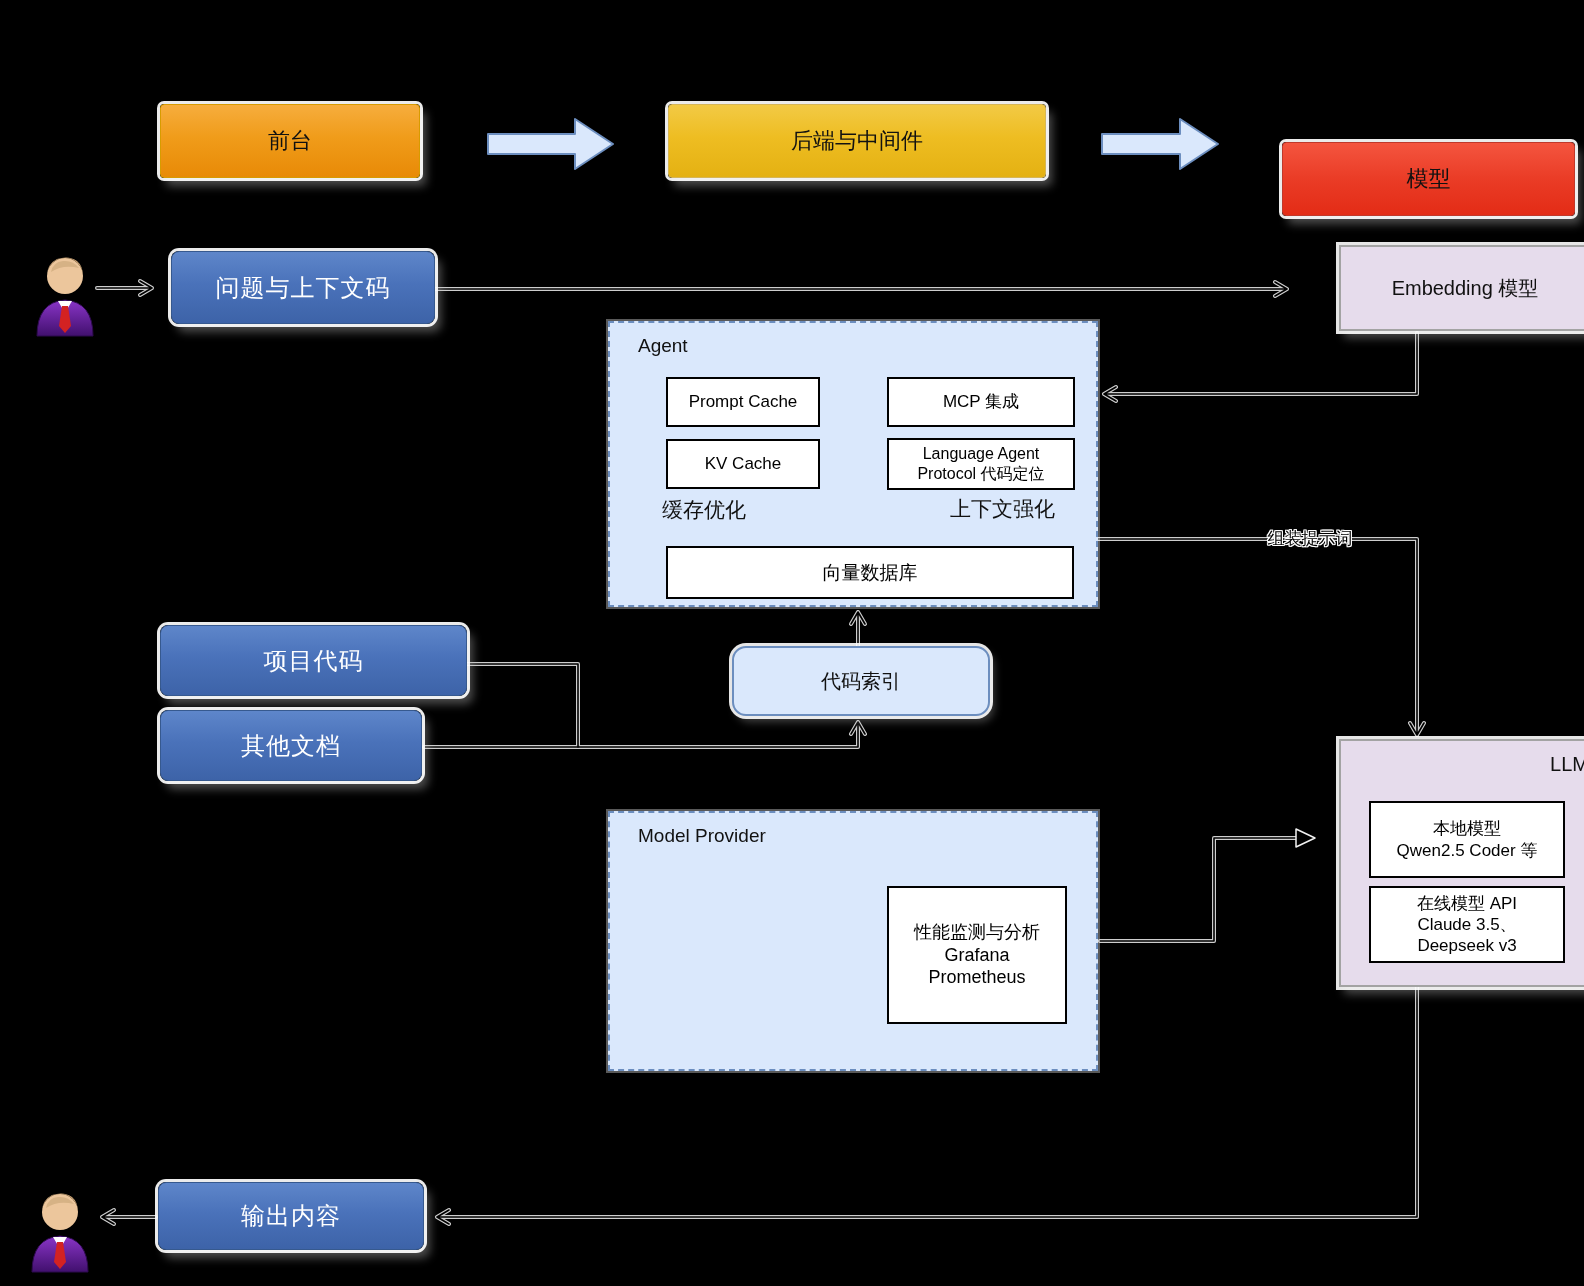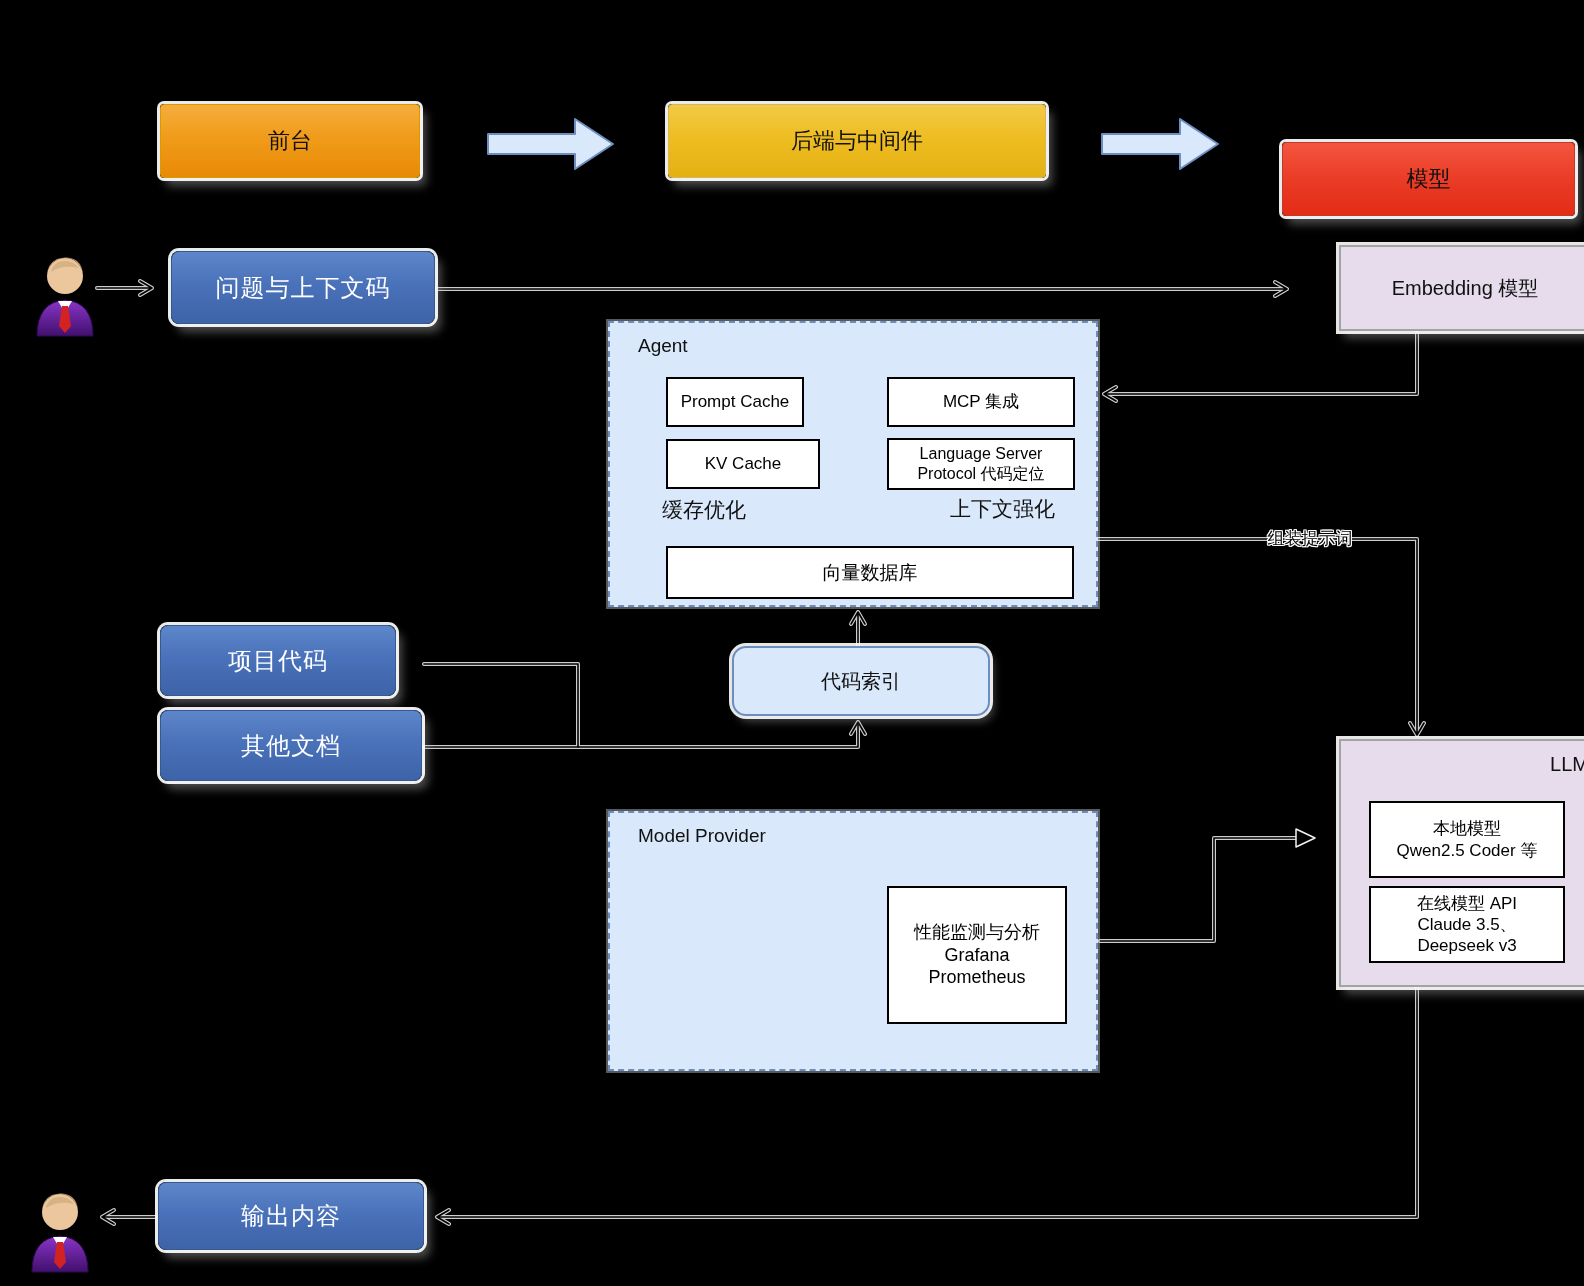--- a/index.html
+++ b/index.html
@@ -13,21 +13,21 @@
   .hdr{border-radius:4px;font-size:22px;color:#111;}
   .hdr-front{left:160px;top:104px;width:260px;height:74px;
     background:linear-gradient(180deg,#f6ad3d 0%,#f09c1a 45%,#e88a06 100%);border:1px solid #d79b00;}
   .hdr-backend{left:668px;top:104px;width:378px;height:74px;
     background:linear-gradient(180deg,#f2ca45 0%,#eebd22 45%,#e4b112 100%);border:1px solid #d6b656;}
   .hdr-model{left:1282px;top:104px;width:293px;height:74px;
     background:linear-gradient(180deg,#f4553f 0%,#ea3c26 50%,#e32c16 100%);border:1px solid #c0392b;margin-top:38px;}
   .bluebox{border-radius:8px;font-size:24px;color:#fff;letter-spacing:1px;
     background:linear-gradient(180deg,#5e86ca 0%,#4a72ba 45%,#3d63a8 100%);border:1px solid #36598f;}
   .b-question{left:171px;top:251px;width:264px;height:73px;}
-  .b-project{left:160px;top:625px;width:236px;height:71px;}
+  .b-project{left:160px;top:625px;width:307px;height:71px;}
   .b-docs{left:160px;top:710px;width:262px;height:71px;}
   .b-output{left:158px;top:1182px;width:266px;height:68px;}
   .container{background:#dae8fc;border:2px dashed #6c8ebf;box-shadow:0 0 0 2px rgba(255,255,255,.35);}
   .c-agent{left:608px;top:321px;width:490px;height:286px;}
   .c-mp{left:608px;top:811px;width:490px;height:260px;}
   .c-title{position:absolute;left:28px;top:12px;font-size:19px;color:#111;z-index:3;}
   .whitebox{position:absolute;background:#fff;border:2px solid #000;z-index:3;
     display:flex;flex-direction:column;align-items:center;justify-content:center;text-align:center;
     font-size:17px;color:#000;line-height:1.25;box-sizing:border-box;}
   .purple{background:#e6dcec;border:2px solid #a3a3a3;box-shadow:0 0 0 3px rgba(255,255,255,.9),5px 7px 9px rgba(185,185,185,.4);margin-left:48px;}
@@ -138,31 +138,31 @@
   <div class="node bluebox b-output halo">
       <span>输出内容</span>
     </div>
 
   <div class="node purple b-embedding">
       <span>Embedding 模型</span>
     </div>
 
   <div class="node container c-agent">
     <div class="c-title">Agent</div>
-    <div class="whitebox" style="left:56px;top:54px;width:138px;height:50px;">
+    <div class="whitebox" style="left:56px;top:54px;width:154px;height:50px;">
       <div>Prompt Cache</div>
     </div>
     <div class="whitebox" style="left:277px;top:54px;width:188px;height:50px;">
       <div>MCP 集成</div>
     </div>
     <div class="whitebox" style="left:56px;top:116px;width:154px;height:50px;">
       <div>KV Cache</div>
     </div>
     <div class="whitebox" style="left:277px;top:115px;width:188px;height:52px;font-size:16px;">
-      <div>Language Server</div>
+      <div>Language Agent</div>
       <div>Protocol 代码定位</div>
     </div>
     <div class="small-label" style="left:52px;top:173px;">缓存优化</div>
     <div class="small-label" style="left:340px;top:172px;">上下文强化</div>
     <div class="whitebox" style="left:56px;top:223px;width:408px;height:53px;font-size:19px;">
       <div>向量数据库</div>
     </div>
   </div>
 
   <div class="node b-codeindex">

